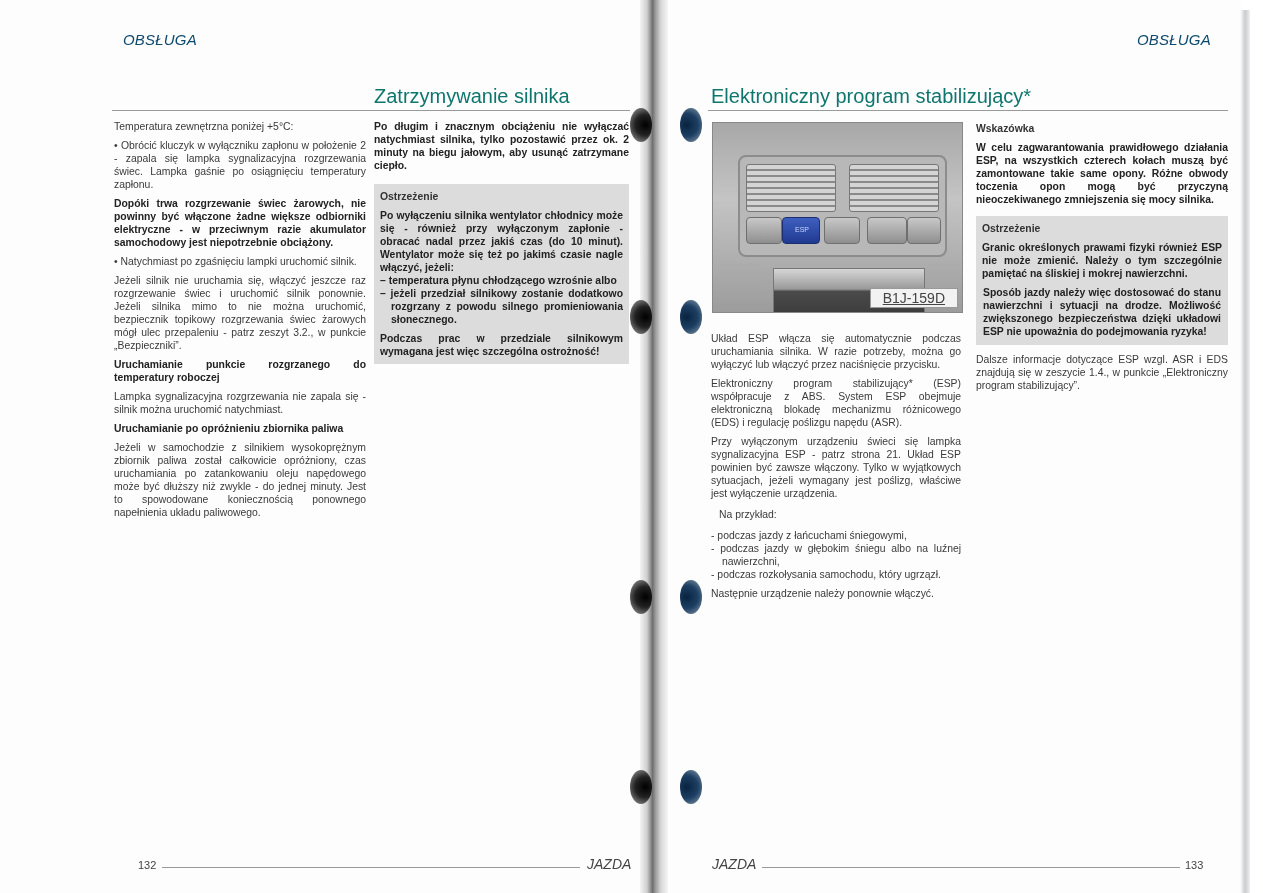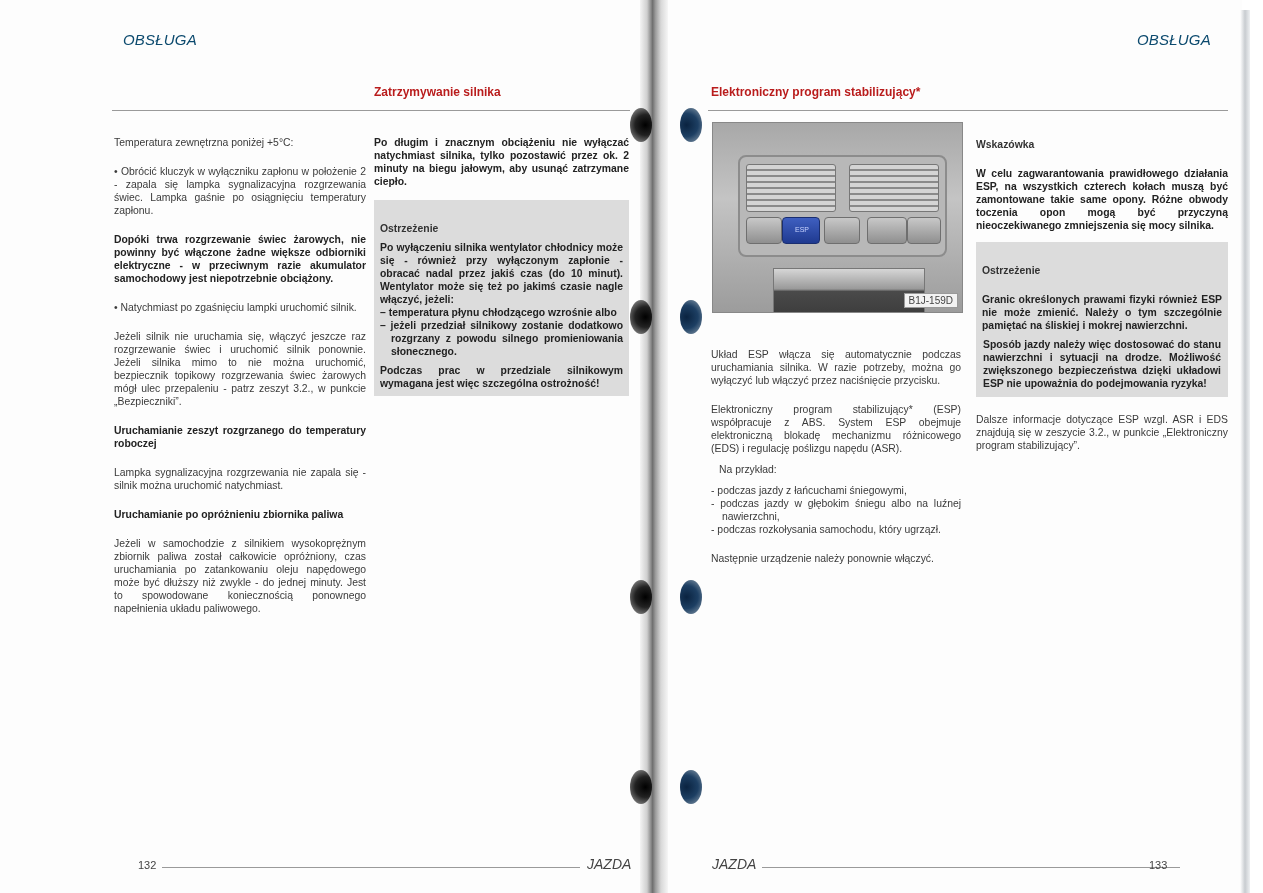--- a/index.html
+++ b/index.html
@@ -18,25 +18,25 @@
   }
   .right-edge {
     position:absolute; top:10px; left:1240px; width:10px; height:883px;
     background:linear-gradient(to right,#ffffff,#c8ccd0 50%,#eef0f2);
   }
   .running-head {
     position:absolute; top:31px; font-style:italic; font-size:15px; color:#0c4a6e;
     letter-spacing:0.2px;
   }
   .section-title {
-    position:absolute; font-weight:bold; font-size:12px; color:#b91c1c;
+    position:absolute; font-weight:normal; font-size:20px; color:#0f766e;
   }
   .rule { position:absolute; height:1px; background:#9a9a9a; }
   .col { position:absolute; font-size:10.4px; line-height:13px; text-align:justify; }
-  .col p { margin:16px 0 6px 0; }
+  .col p { margin:0 0 6px 0; }
   .b { font-weight:bold; color:#222; }
   .dash-list { margin:0 0 6px 0; padding:0; list-style:none; }
   .dash-list li { padding-left:11px; text-indent:-11px; }
   .warn-box {
     background:#dcdcdc; padding:6px 6px 6px 6px; margin:0 0 8px 0;
   }
   .warn-title { font-weight:bold; color:#333; margin:0 0 5px 0; }
   .footer-num { position:absolute; top:859px; font-size:11px; color:#444; }
   .footer-label { position:absolute; top:856px; font-style:italic; font-size:14px; color:#444; }
   .footer-rule { position:absolute; top:867px; height:1px; background:#9a9a9a; }
@@ -65,21 +65,21 @@
   }
   .fig-btn.esp { background:linear-gradient(#3f5fc0,#1f3a90); border-color:#1a2e70; }
   .esp-text { color:#c9d4ff; font-size:7px; position:absolute; left:12px; top:8px; }
   .fig-drawer {
     position:absolute; left:60px; top:145px; width:150px; height:50px;
     background:linear-gradient(#d6d6d6,#999 40%,#4a4a4a 45%,#3a3a3a);
     border:1px solid #777;
   }
   .fig-label {
     position:absolute; right:4px; bottom:4px; background:#f2f2f2; color:#444;
-    font-size:10px; padding:1px 4px; border:1px solid #999;
+    font-size:14px; padding:1px 12px; border:1px solid #999;text-decoration:underline;
   }
 </style>
 </head>
 <body>
 
 <div class="page page-left"></div>
 <div class="page page-right"></div>
 <div class="spine"></div>
 <div class="right-edge"></div>
 
@@ -96,21 +96,21 @@
 
 <div class="section-title" style="left:374px;top:85px;">Zatrzymywanie silnika</div>
 <div class="rule" style="left:112px;top:110px;width:518px;"></div>
 
 <div class="col" style="left:114px;top:120px;width:252px;">
   <p>Temperatura zewnętrzna poniżej +5°C:</p>
   <p>• Obrócić kluczyk w wyłączniku zapłonu w położenie 2 - zapala się lampka sygnalizacyjna rozgrzewania świec. Lampka gaśnie po osiągnięciu temperatury zapłonu.</p>
   <p class="b">Dopóki trwa rozgrzewanie świec żarowych, nie powinny być włączone żadne większe odbiorniki elektryczne - w przeciwnym razie akumulator samochodowy jest niepotrzebnie obciążony.</p>
   <p>• Natychmiast po zgaśnięciu lampki uruchomić silnik.</p>
   <p>Jeżeli silnik nie uruchamia się, włączyć jeszcze raz rozgrzewanie świec i uruchomić silnik ponownie. Jeżeli silnika mimo to nie można uruchomić, bezpiecznik topikowy rozgrzewania świec żarowych mógł ulec przepaleniu - patrz zeszyt 3.2., w punkcie „Bezpieczniki”.</p>
-  <p class="b">Uruchamianie zeszyt rozgrzanego do temperatury roboczej</p>
+  <p class="b">Uruchamianie punkcie rozgrzanego do temperatury roboczej</p>
   <p>Lampka sygnalizacyjna rozgrzewania nie zapala się - silnik można uruchomić natychmiast.</p>
   <p class="b">Uruchamianie po opróżnieniu zbiornika paliwa</p>
   <p>Jeżeli w samochodzie z silnikiem wysokoprężnym zbiornik paliwa został całkowicie opróżniony, czas uruchamiania po zatankowaniu oleju napędowego może być dłuższy niż zwykle - do jednej minuty. Jest to spowodowane koniecznością ponownego napełnienia układu paliwowego.</p>
 </div>
 
 <div class="col" style="left:374px;top:120px;width:255px;">
   <p class="b" style="margin-bottom:12px;">Po długim i znacznym obciążeniu nie wyłączać natychmiast silnika, tylko pozostawić przez ok. 2 minuty na biegu jałowym, aby usunąć zatrzymane ciepło.</p>
   <div class="warn-box">
     <p class="warn-title">Ostrzeżenie</p>
     <p class="b" style="margin:0;">Po wyłączeniu silnika wentylator chłodnicy może się - również przy wyłączonym zapłonie - obracać nadal przez jakiś czas (do 10 minut). Wentylator może się też po jakimś czasie nagle włączyć, jeżeli:</p>
@@ -143,35 +143,36 @@
     <div class="fig-btn" style="left:127px;width:38px;"></div>
     <div class="fig-btn" style="left:167px;width:32px;"></div>
   </div>
   <div class="fig-drawer"></div>
   <div class="fig-label">B1J-159D</div>
 </div>
 
 <div class="col" style="left:711px;top:332px;width:250px;">
   <p>Układ ESP włącza się automatycznie podczas uruchamiania silnika. W razie potrzeby, można go wyłączyć lub włączyć przez naciśnięcie przycisku.</p>
   <p>Elektroniczny program stabilizujący* (ESP) współpracuje z ABS. System ESP obejmuje elektroniczną blokadę mechanizmu różnicowego (EDS) i regulację poślizgu napędu (ASR).</p>
+  <p>Przy wyłączonym urządzeniu świeci się lampka sygnalizacyjna ESP - patrz strona 21. Układ ESP powinien być zawsze włączony. Tylko w wyjątkowych sytuacjach, jeżeli wymagany jest poślizg, właściwe jest wyłączenie urządzenia.</p>
   <p style="margin:8px;">Na przykład:</p>
   <ul class="dash-list">
     <li>- podczas jazdy z łańcuchami śniegowymi,</li>
     <li>- podczas jazdy w głębokim śniegu albo na luźnej nawierzchni,</li>
     <li>- podczas rozkołysania samochodu, który ugrzązł.</li>
   </ul>
   <p>Następnie urządzenie należy ponownie włączyć.</p>
 </div>
 
 <div class="col" style="left:976px;top:122px;width:252px;">
   <p class="warn-title">Wskazówka</p>
   <p class="b" style="margin-bottom:10px;">W celu zagwarantowania prawidłowego działania ESP, na wszystkich czterech kołach muszą być zamontowane takie same opony. Różne obwody toczenia opon mogą być przyczyną nieoczekiwanego zmniejszenia się mocy silnika.</p>
   <div class="warn-box">
     <p class="warn-title">Ostrzeżenie</p>
     <p class="b">Granic określonych prawami fizyki również ESP nie może zmienić. Należy o tym szczególnie pamiętać na śliskiej i mokrej nawierzchni.</p>
     <p class="b" style="margin:1px;">Sposób jazdy należy więc dostosować do stanu nawierzchni i sytuacji na drodze. Możliwość zwiększonego bezpieczeństwa dzięki układowi ESP nie upoważnia do podejmowania ryzyka!</p>
   </div>
-  <p>Dalsze informacje dotyczące ESP wzgl. ASR i EDS znajdują się w zeszycie 3.2., w punkcie „Elektroniczny program stabilizujący”.</p>
+  <p>Dalsze informacje dotyczące ESP wzgl. ASR i EDS znajdują się w zeszycie 1.4., w punkcie „Elektroniczny program stabilizujący”.</p>
 </div>
 
 <div class="footer-label" style="left:712px;">JAZDA</div>
 <div class="footer-rule" style="left:762px;width:418px;"></div>
-<div class="footer-num" style="left:1149px;">133</div>
+<div class="footer-num" style="left:1185px;">133</div>
 
 </body></html>

